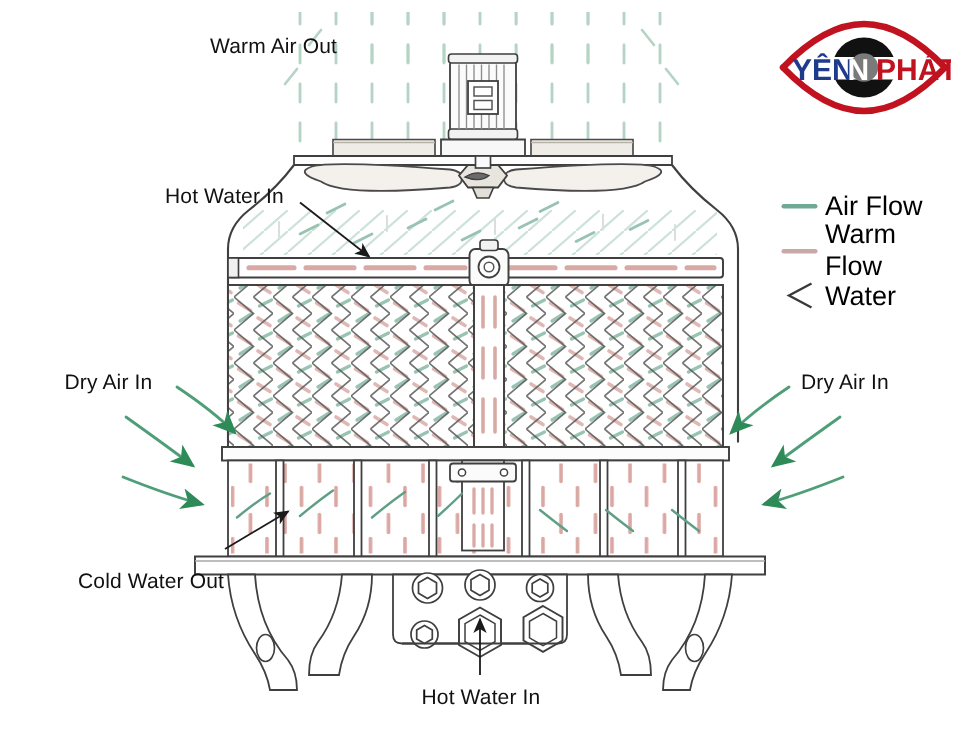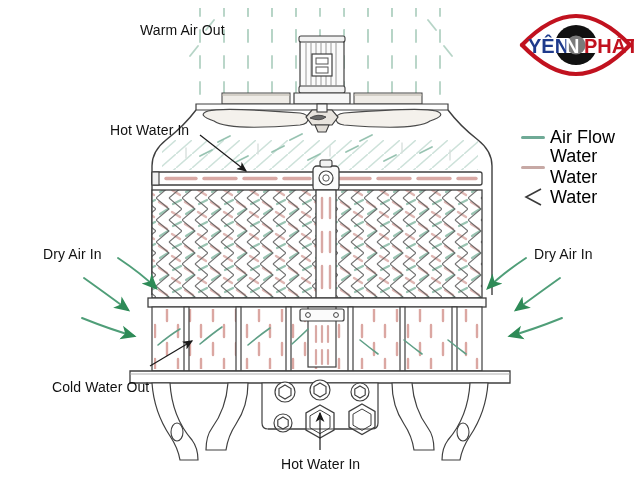--- a/index.html
+++ b/index.html
@@ -355,21 +355,21 @@
     <div class="legend-row">
       <span class="legend-key">
         <span class="legend-line" style="background:#6faa96;"></span>
       </span>
       <span class="legend-text">Air Flow</span>
     </div>
     <div class="legend-row">
       <span class="legend-key">
         <span class="legend-line" style="background:#c7a9a5;"></span>
       </span>
-      <span class="legend-text">Water Water</span>
+      <span class="legend-text">Warm Flow</span>
     </div>
     <div class="legend-row">
       <span class="legend-key">
         <svg width="24" height="20" viewBox="0 0 24 20">
           <path d="M20 2 L5 10 L20 18" fill="none" stroke="#3a3a3a" stroke-width="1.6"></path>
         </svg>
       </span>
       <span class="legend-text">Water</span>
     </div>
   </div>

